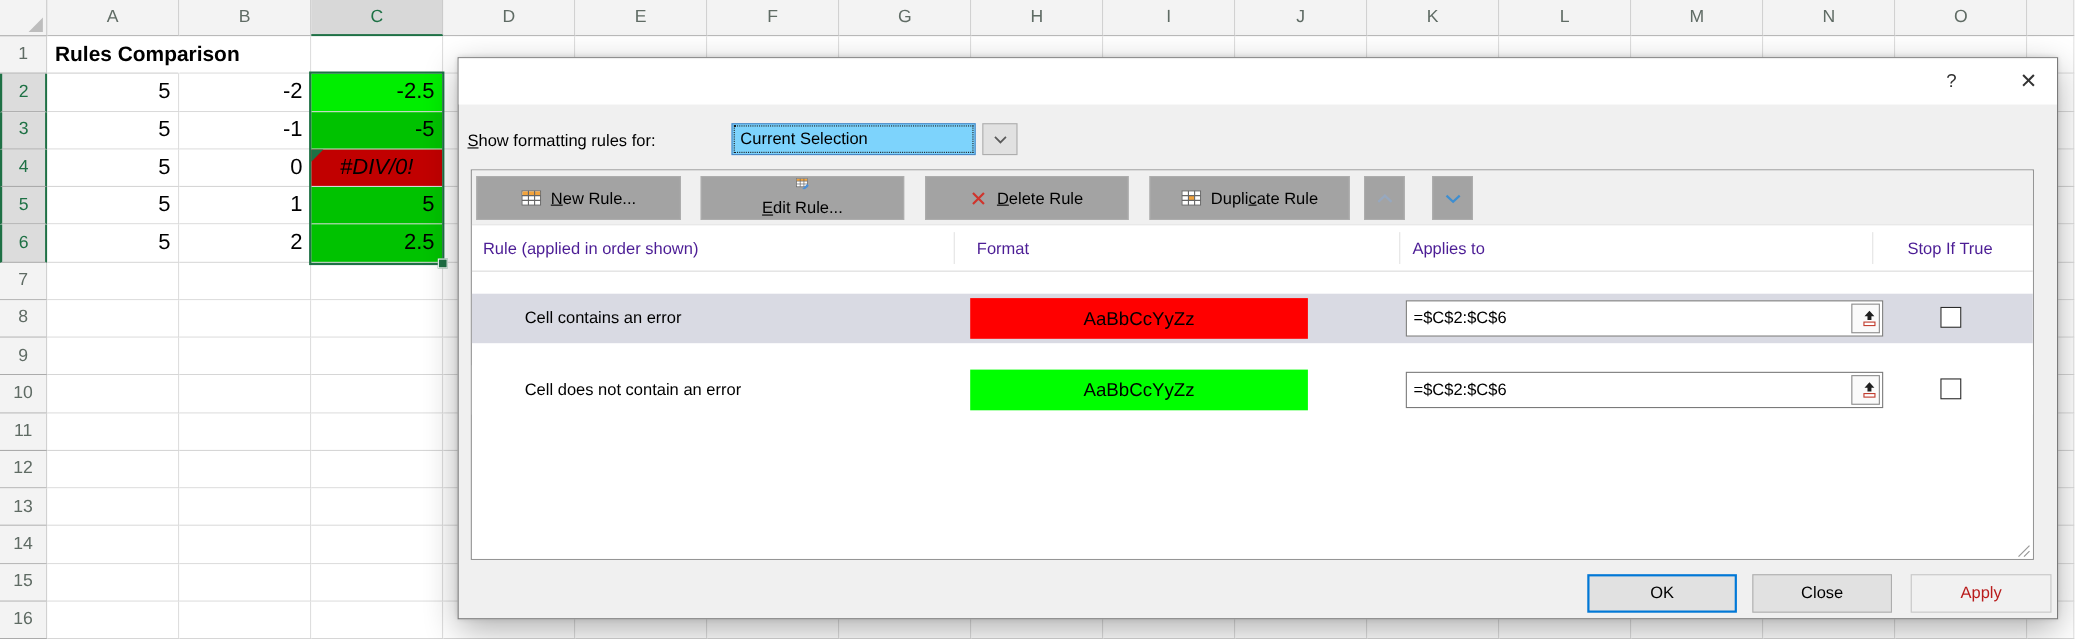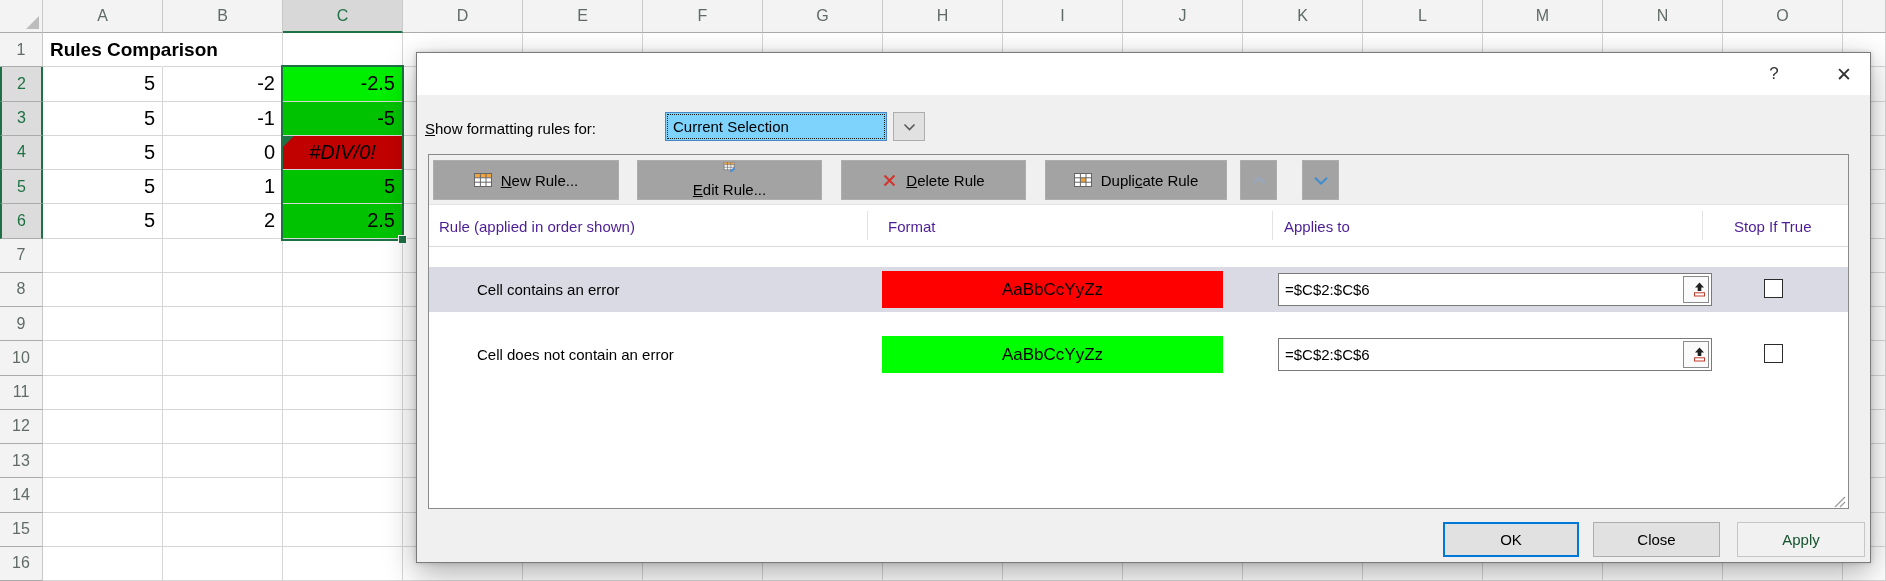--- a/index.html
+++ b/index.html
@@ -67,36 +67,36 @@
   .listbox{position:absolute;left:0;right:0;top:50px;bottom:0;background:#fff;}
   .lheader{position:relative;height:42px;border-bottom:1px solid #DADADA;}
   .lh{position:absolute;top:0;height:42px;display:flex;align-items:center;color:#4c1d95;}
   .lh.h0{left:10px;} .lh.h1{left:459px;} .lh.h2{left:855px;} .lh.h3{left:1305px;}
   .vsep{position:absolute;top:6px;bottom:6px;width:1px;background:#E3E3E3;}
   .v0{left:438px;} .v1{left:843px;} .v2{left:1273px;}
 
   .rrow{position:relative;height:45px;background:#fff;margin-top:20px;}
   .rrow.sel{background:#D9DAE3;}
   .rname{position:absolute;left:48px;top:0;height:45px;display:flex;align-items:center;}
-  .swatch{position:absolute;left:453px;top:4px;width:341px;height:37px;display:flex;
+  .swatch{position:absolute;left:453px;top:4px;width:307px;height:37px;display:flex;
         align-items:center;justify-content:center;font-size:17px;color:#000;}
   .applies{position:absolute;left:849px;top:6px;width:434px;height:33px;background:#fff;
         border:1px solid #7A7A7A;display:flex;align-items:center;}
   .applies span{padding-left:6px;}
   .picker{position:absolute;right:2px;top:2px;bottom:2px;width:26px;border:1px solid #8A8A8A;
         background:#FAFAFA;display:flex;align-items:center;justify-content:center;}
   .cb{position:absolute;left:1335px;top:12px;width:19px;height:19px;background:#fff;
         border:1px solid #2B2B2B;}
   .grip{position:absolute;right:1px;bottom:1px;width:13px;height:13px;}
 
   .fbtn{position:absolute;top:427px;height:35px;background:#E1E1E1;border:1px solid #ADADAD;
         display:flex;align-items:center;justify-content:center;font-size:15px;}
   #btnOK{left:1026px;width:136px;border:2px solid #0078D7;}
   #btnClose{left:1176px;width:127px;}
-  #btnApply{left:1320px;width:128px;background:#F1F1F1;border-color:#C6C6C6;color:#14532d;}
+  #btnApply{left:1320px;width:128px;background:#F1F1F1;border-color:#C6C6C6;color:#b91c1c;}
 </style>
 </head>
 <body>
 
 <div class="stage">
 
   <div id="grid">
       <div class="corner"></div>
       <div class="ch">A</div>
       <div class="ch">B</div>

